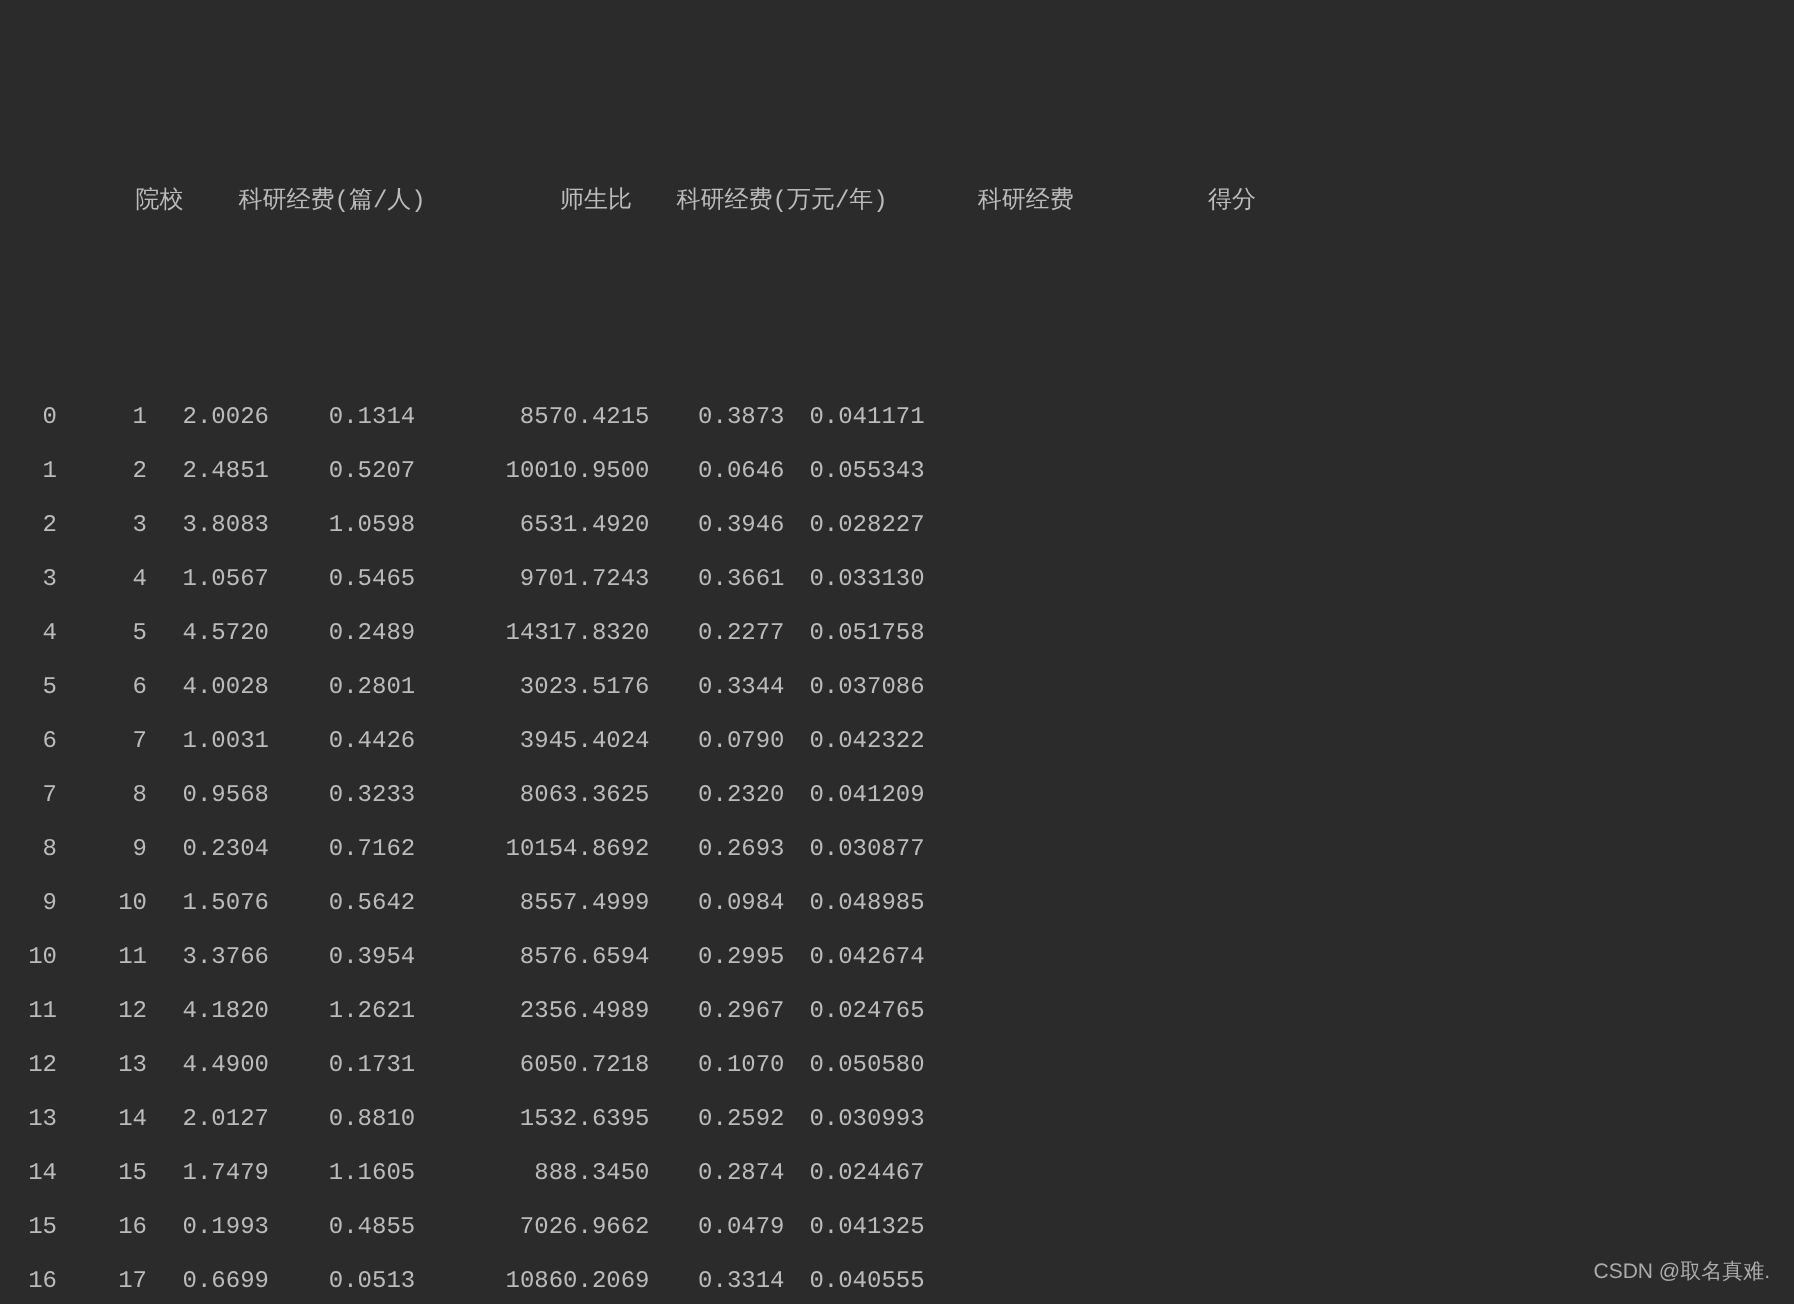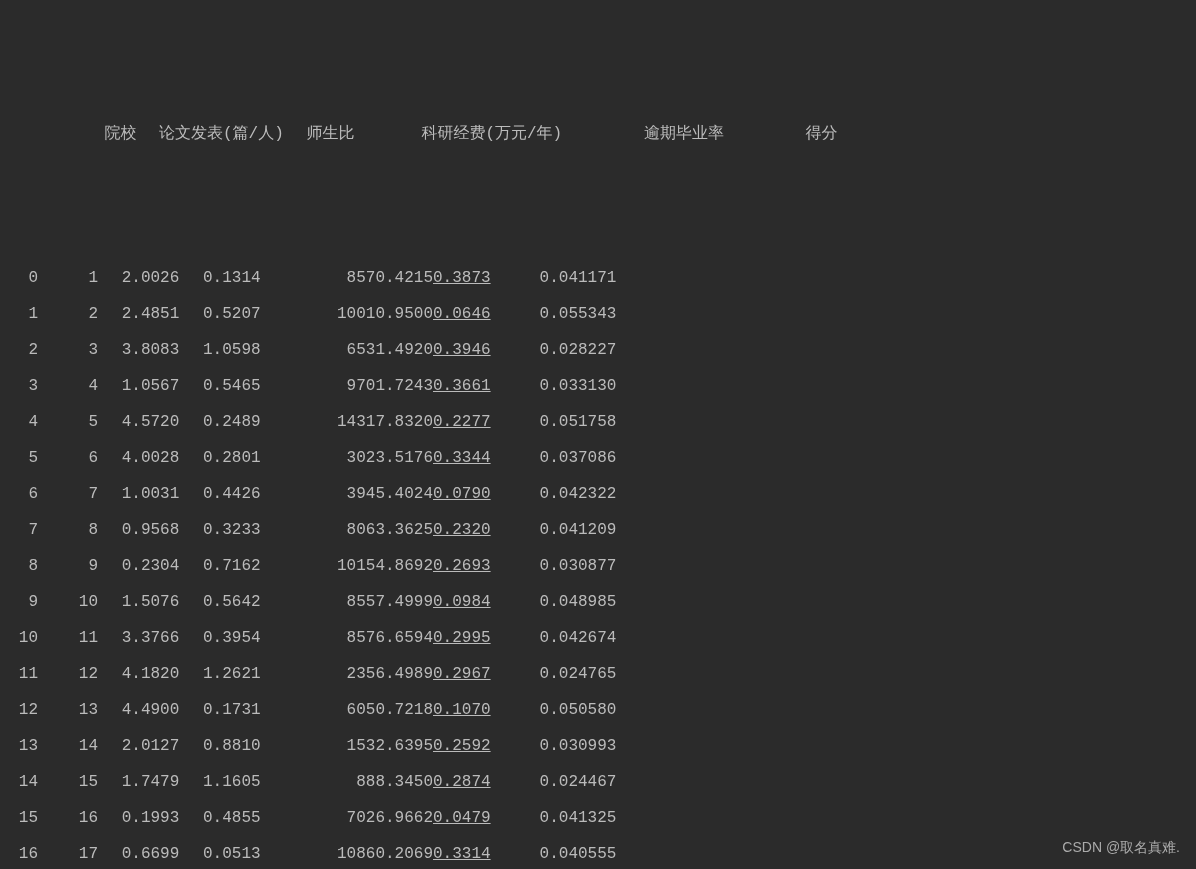--- a/index.html
+++ b/index.html
@@ -39,60 +39,61 @@
       text-align: right;
     }
     .col2 {
       display: inline-block;
       width: 105px;
       text-align: center;
     }
     .col3 {
       display: inline-block;
       width: 90px;
-      text-align: left;
+      text-align: center;
     }
     .col4 {
       display: inline-block;
       width: 140px;
       text-align: right;
       font-family: Liberation Mono, monospace;
     }
     .col5 {
       display: inline-block;
       width: 90px;
-      text-decoration: underline;
+      text-align: right;
     }
     .col6 {
       display: inline-block;
       width: 110px;
       text-align: center;
     }
     .h-idx {
       display: inline-block;
       width: 30px;
     }
     .h1 {
       display: inline-block;
       width: 60px;
-      text-align: right;
+      text-align: center;
     }
     .h2 {
       display: inline-block;
       width: 170px;
       text-align: center;
     }
     .h3 {
       display: inline-block;
       width: 115px;
-      text-align: left;
+      text-align: right;
     }
     .h4 {
       display: inline-block;
       width: 200px;
+      text-align: center;
     }
     .h5 {
       display: inline-block;
       width: 125px;
       text-align: center;
     }
     .h6 {
       display: inline-block;
       width: 150px;
       text-align: center;
@@ -104,18 +105,18 @@
       color: #aaaaaa;
       font-size: 14px;
       font-family: Arial, sans-serif;
     }
   </style>
 </head>
 <body>
 
 <div class="table-container">
   <div class="header-row">
-    <span class="h-idx"></span><span class="h1">院校</span><span class="h2">论文发表(篇/人)</span><span class="h3">师生比</span><span class="h4">科研经费(万元/年)</span><span class="h5">逾期毕业率</span><span class="h6">得分</span>
+    <span class="h-idx"></span><span class="h1">院校</span><span class="h2">科研经费(篇/人)</span><span class="h3">师生比</span><span class="h4">科研经费(万元/年)</span><span class="h5">科研经费</span><span class="h6">得分</span>
   </div>
   <div id="rows-container"><div class="data-row"><span class="idx-col">0</span><span class="col1">1</span><span class="col2">2.0026</span><span class="col3">0.1314</span><span class="col4">8570.4215</span><span class="col5">0.3873</span><span class="col6">0.041171</span></div><div class="data-row"><span class="idx-col">1</span><span class="col1">2</span><span class="col2">2.4851</span><span class="col3">0.5207</span><span class="col4">10010.9500</span><span class="col5">0.0646</span><span class="col6">0.055343</span></div><div class="data-row"><span class="idx-col">2</span><span class="col1">3</span><span class="col2">3.8083</span><span class="col3">1.0598</span><span class="col4">6531.4920</span><span class="col5">0.3946</span><span class="col6">0.028227</span></div><div class="data-row"><span class="idx-col">3</span><span class="col1">4</span><span class="col2">1.0567</span><span class="col3">0.5465</span><span class="col4">9701.7243</span><span class="col5">0.3661</span><span class="col6">0.033130</span></div><div class="data-row"><span class="idx-col">4</span><span class="col1">5</span><span class="col2">4.5720</span><span class="col3">0.2489</span><span class="col4">14317.8320</span><span class="col5">0.2277</span><span class="col6">0.051758</span></div><div class="data-row"><span class="idx-col">5</span><span class="col1">6</span><span class="col2">4.0028</span><span class="col3">0.2801</span><span class="col4">3023.5176</span><span class="col5">0.3344</span><span class="col6">0.037086</span></div><div class="data-row"><span class="idx-col">6</span><span class="col1">7</span><span class="col2">1.0031</span><span class="col3">0.4426</span><span class="col4">3945.4024</span><span class="col5">0.0790</span><span class="col6">0.042322</span></div><div class="data-row"><span class="idx-col">7</span><span class="col1">8</span><span class="col2">0.9568</span><span class="col3">0.3233</span><span class="col4">8063.3625</span><span class="col5">0.2320</span><span class="col6">0.041209</span></div><div class="data-row"><span class="idx-col">8</span><span class="col1">9</span><span class="col2">0.2304</span><span class="col3">0.7162</span><span class="col4">10154.8692</span><span class="col5">0.2693</span><span class="col6">0.030877</span></div><div class="data-row"><span class="idx-col">9</span><span class="col1">10</span><span class="col2">1.5076</span><span class="col3">0.5642</span><span class="col4">8557.4999</span><span class="col5">0.0984</span><span class="col6">0.048985</span></div><div class="data-row"><span class="idx-col">10</span><span class="col1">11</span><span class="col2">3.3766</span><span class="col3">0.3954</span><span class="col4">8576.6594</span><span class="col5">0.2995</span><span class="col6">0.042674</span></div><div class="data-row"><span class="idx-col">11</span><span class="col1">12</span><span class="col2">4.1820</span><span class="col3">1.2621</span><span class="col4">2356.4989</span><span class="col5">0.2967</span><span class="col6">0.024765</span></div><div class="data-row"><span class="idx-col">12</span><span class="col1">13</span><span class="col2">4.4900</span><span class="col3">0.1731</span><span class="col4">6050.7218</span><span class="col5">0.1070</span><span class="col6">0.050580</span></div><div class="data-row"><span class="idx-col">13</span><span class="col1">14</span><span class="col2">2.0127</span><span class="col3">0.8810</span><span class="col4">1532.6395</span><span class="col5">0.2592</span><span class="col6">0.030993</span></div><div class="data-row"><span class="idx-col">14</span><span class="col1">15</span><span class="col2">1.7479</span><span class="col3">1.1605</span><span class="col4">888.3450</span><span class="col5">0.2874</span><span class="col6">0.024467</span></div><div class="data-row"><span class="idx-col">15</span><span class="col1">16</span><span class="col2">0.1993</span><span class="col3">0.4855</span><span class="col4">7026.9662</span><span class="col5">0.0479</span><span class="col6">0.041325</span></div><div class="data-row"><span class="idx-col">16</span><span class="col1">17</span><span class="col2">0.6699</span><span class="col3">0.0513</span><span class="col4">10860.2069</span><span class="col5">0.3314</span><span class="col6">0.040555</span></div></div>
 </div>
 
 <div class="watermark">CSDN @取名真难.</div>
 
 </body></html>

